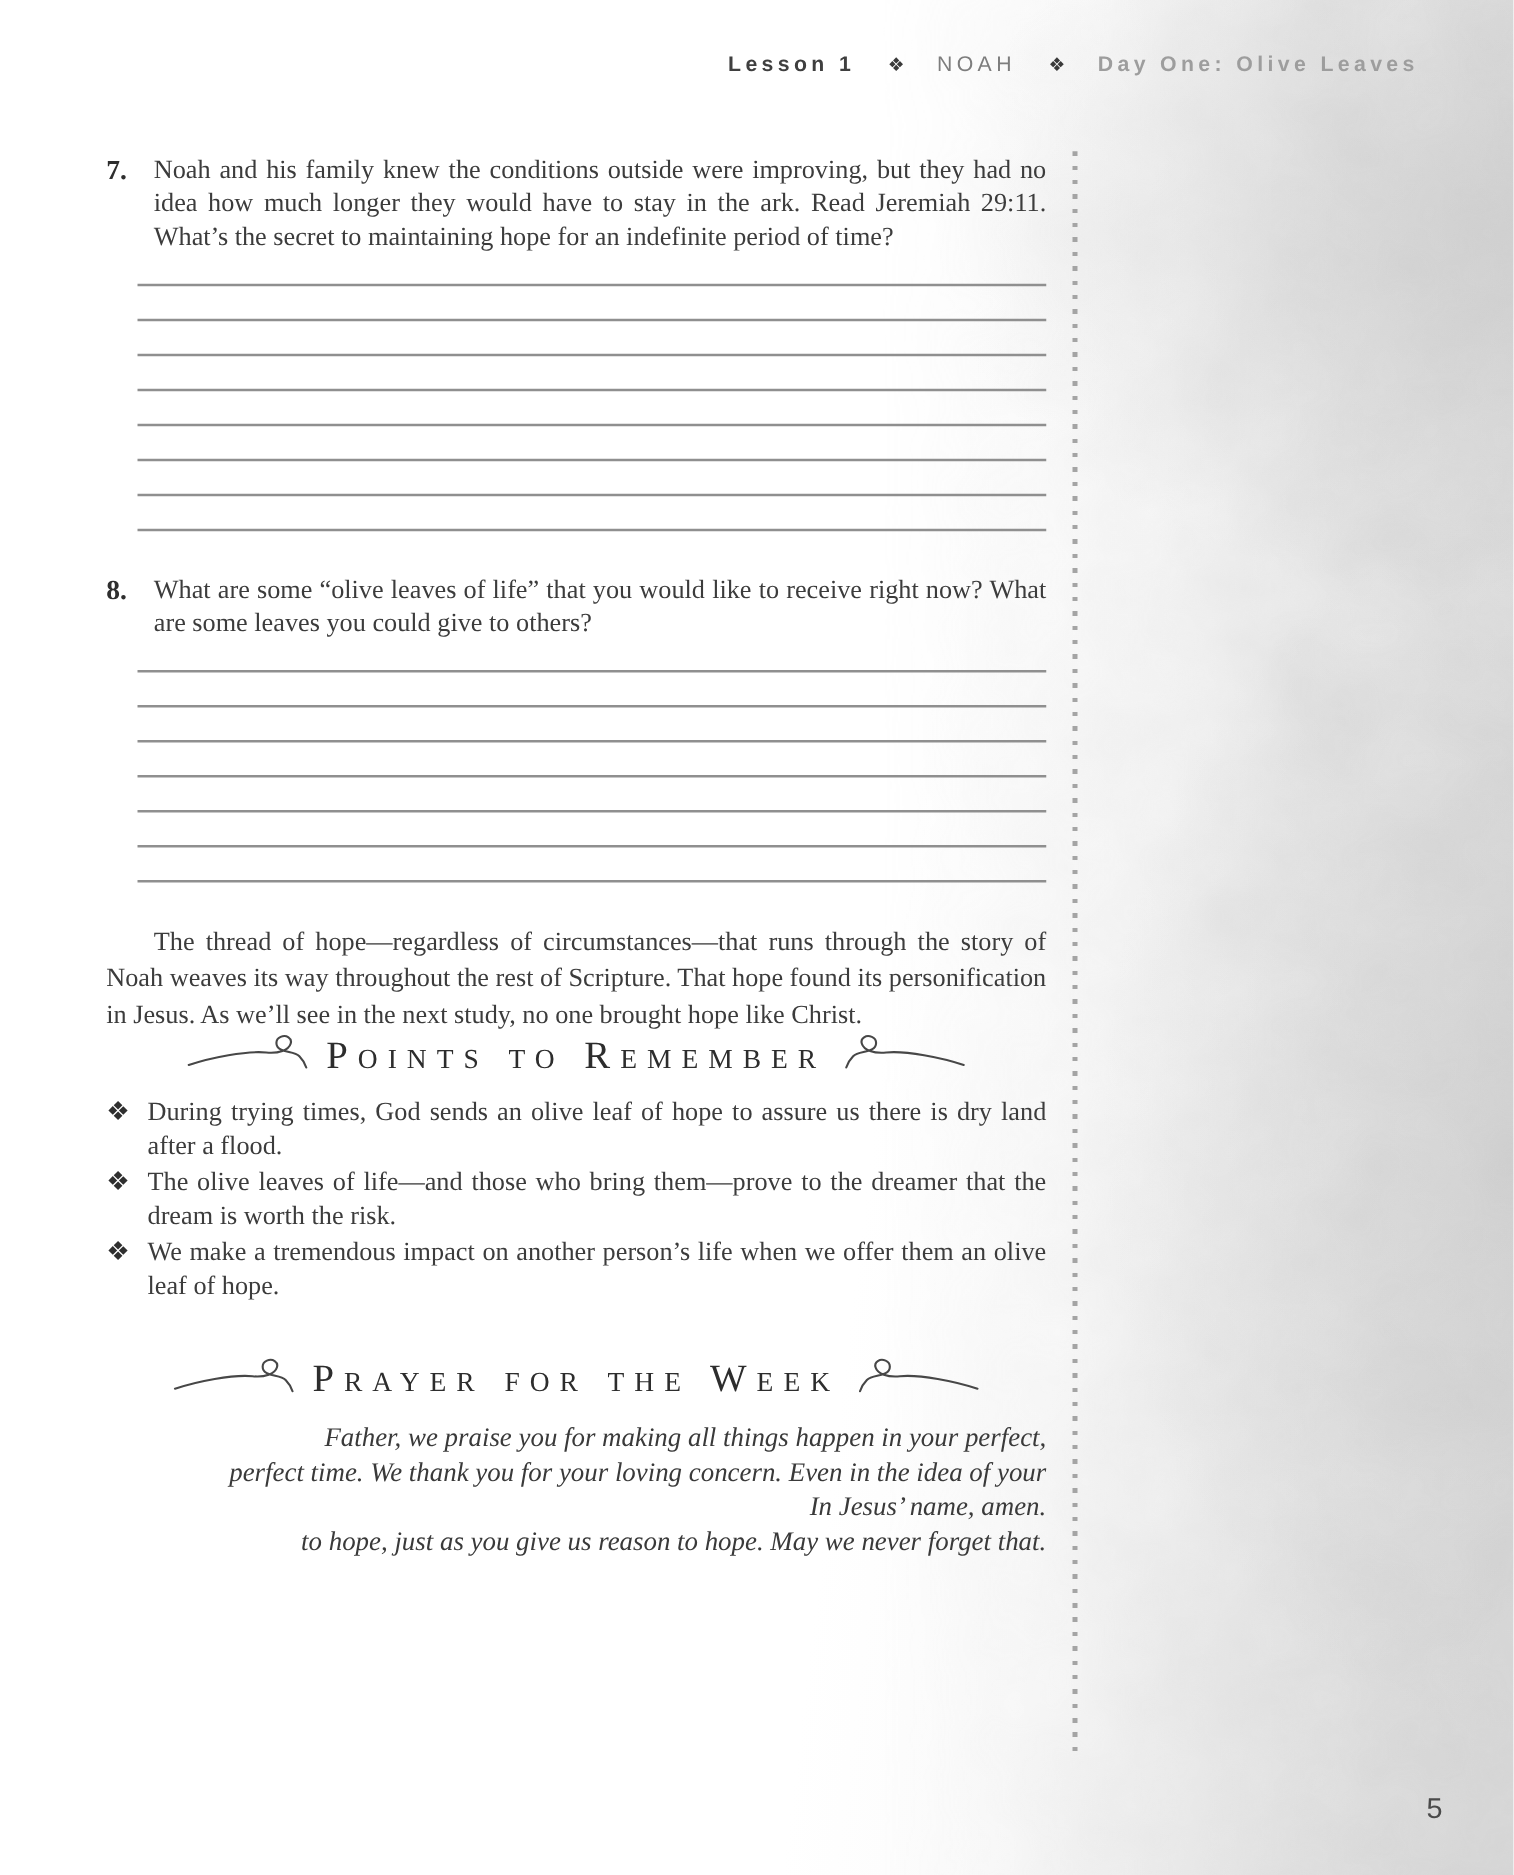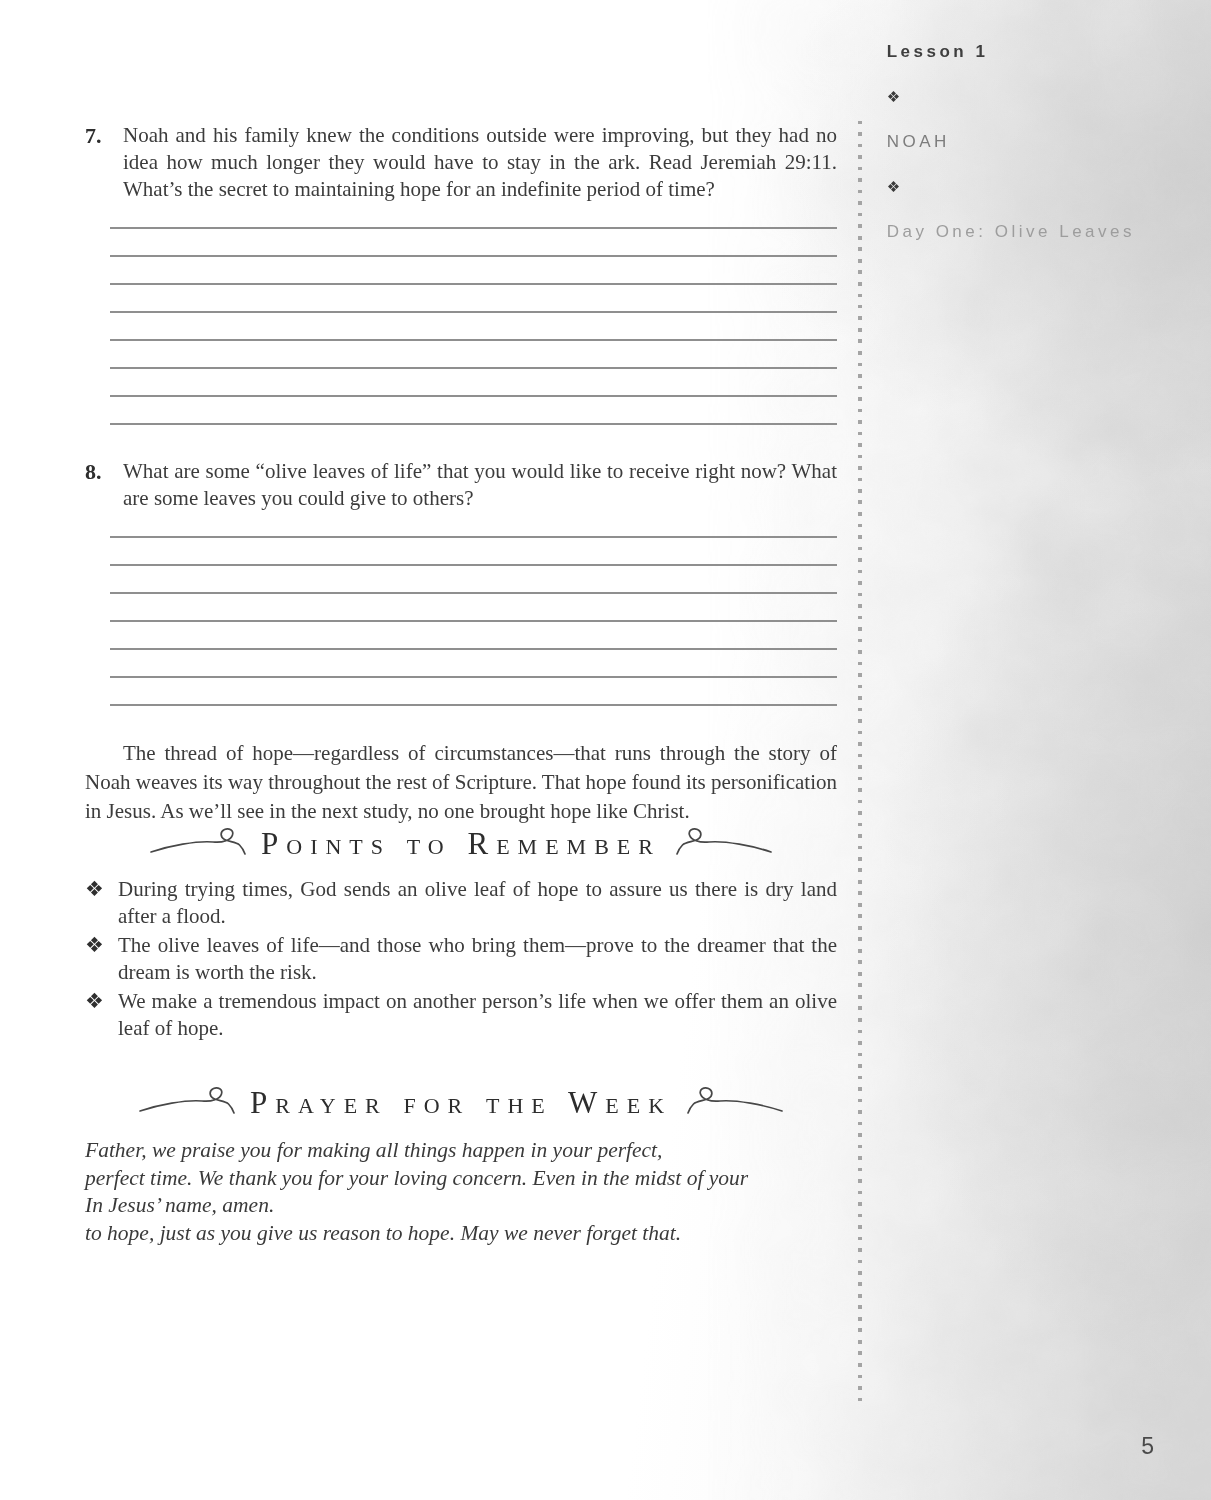--- a/index.html
+++ b/index.html
@@ -24,25 +24,25 @@
   .bg-noise {
     position: absolute; inset: 0; opacity: 0.45;
     -webkit-mask-image: linear-gradient(to right, transparent 58%, rgba(0,0,0,0.9) 90%);
     mask-image: linear-gradient(to right, transparent 58%, rgba(0,0,0,0.9) 90%);
   }
   
   .header {
     position: absolute; top: 42px; right: 76px;
     display: flex; align-items: baseline; gap: 26px;
     font-family: "Liberation Sans", sans-serif;
-    font-size: 17px; letter-spacing: 3.5px; flex-direction: column;
+    font-size: 17px; letter-spacing: 3.5px;
   }
   .header .lesson { color: #3f3f3f; font-weight: 600; }
   .header .book   { color: #7d7d7d; }
-  .header .day    { color: #9d9d9d; }
+  .header .day    { color: #9d9d9d; font-weight: bold; }
   .header .sep    { color: #3a3a3a; font-size: 15px; letter-spacing: 0; }
   
   .dotted-divider {
     position: absolute; left: 858px; top: 121px;
     width: 4px; height: 1284px;
     background: repeating-linear-gradient(to bottom, #a4a4a4 0 3.5px, transparent 3.5px 11.5px);
   }
   
   .content {
     position: absolute; left: 85px; top: 122px; width: 752px;
@@ -82,21 +82,21 @@
   
   .points-list { margin-top: 14px; }
   .point-item { display: flex; margin-bottom: 2px; }
   .point-marker {
     flex: none; width: 33px; font-size: 21px; color: #2f2f2f; line-height: 27px;
   }
   .point-text {
     flex: 1; font-size: 21px; line-height: 27px; text-align: justify; color: #3c3c3c;
   }
   
-  .prayer-text { margin-top: 16px; text-align: left; }
+  .prayer-text { margin-top: 16px; text-align: right; }
   .prayer-line {
     font-style: italic; font-size: 21.5px; line-height: 27.5px;
     color: #3a3a3a; white-space: nowrap;
   }
   
   .page-number {
     position: absolute; top: 1433px; right: 56px;
     font-family: "Liberation Sans", sans-serif;
     font-size: 23px; color: #4a4a4a; letter-spacing: 1px;
   }
@@ -196,21 +196,21 @@
       </span>
       <span class="section-title">Prayer for the Week</span>
       <span class="flourish right">
         <svg width="98" height="34" viewBox="0 0 98 34">
           <path d="M2 25 C 20 19, 48 13.5, 64 15 C 74 16, 82 13, 83.5 8 C 85 3.5, 80 0.5, 75.5 2.5 C 71 4.5, 71 10, 75.5 12.5 C 80 15, 87 14.5, 90.5 18 C 93.5 21, 95 24, 96 27" fill="none" stroke="#474747" stroke-width="1.7" stroke-linecap="round"></path>
         </svg>
       </span>
     </div>
     <div class="prayer-text">
       <div class="prayer-line">Father, we praise you for making all things happen in your perfect,</div>
-      <div class="prayer-line">perfect time. We thank you for your loving concern. Even in the midst of your</div>
+      <div class="prayer-line">perfect time. We thank you for your loving concern. Even in the idea of your</div>
       <div class="prayer-line">In Jesus’ name, amen.</div>
       <div class="prayer-line">to hope, just as you give us reason to hope. May we never forget that.</div>
     </div>
 
   </div>
 
   <div class="page-number">5</div>
 
 </div>
 

